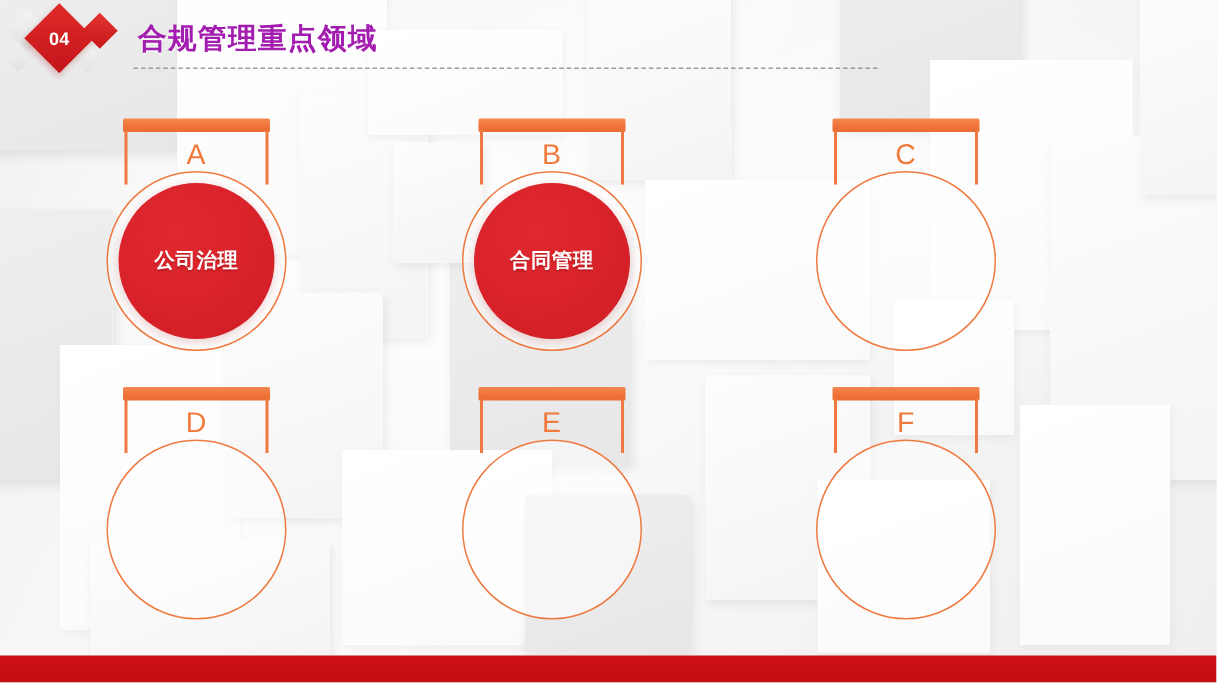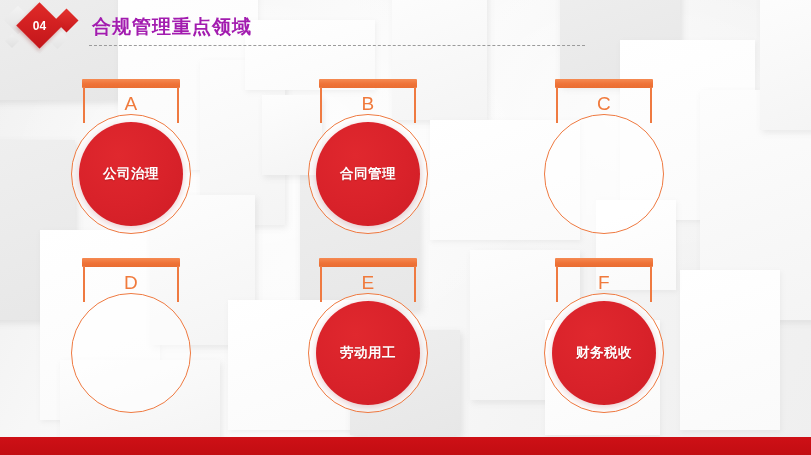--- a/index.html
+++ b/index.html
@@ -220,32 +220,26 @@
       <div class="letter">D</div>
       <div class="ring"></div>
     </div>
 
     <div class="node" style="left:288px; top:258px;">
       <div class="bar"></div>
       <div class="stem stem-l"></div>
       <div class="stem stem-r"></div>
       <div class="letter">E</div>
       <div class="ring"></div>
-      <div class="disc">
-        <span class="disc-label">劳动用工</span>
-      </div>
     </div>
 
     <div class="node" style="left:524px; top:258px;">
       <div class="bar"></div>
       <div class="stem stem-l"></div>
       <div class="stem stem-r"></div>
       <div class="letter">F</div>
       <div class="ring"></div>
-      <div class="disc">
-        <span class="disc-label">财务税收</span>
-      </div>
     </div>
 
   </div>
 
   <div class="footer-bar"></div>
 </div>
 
 </body></html>

